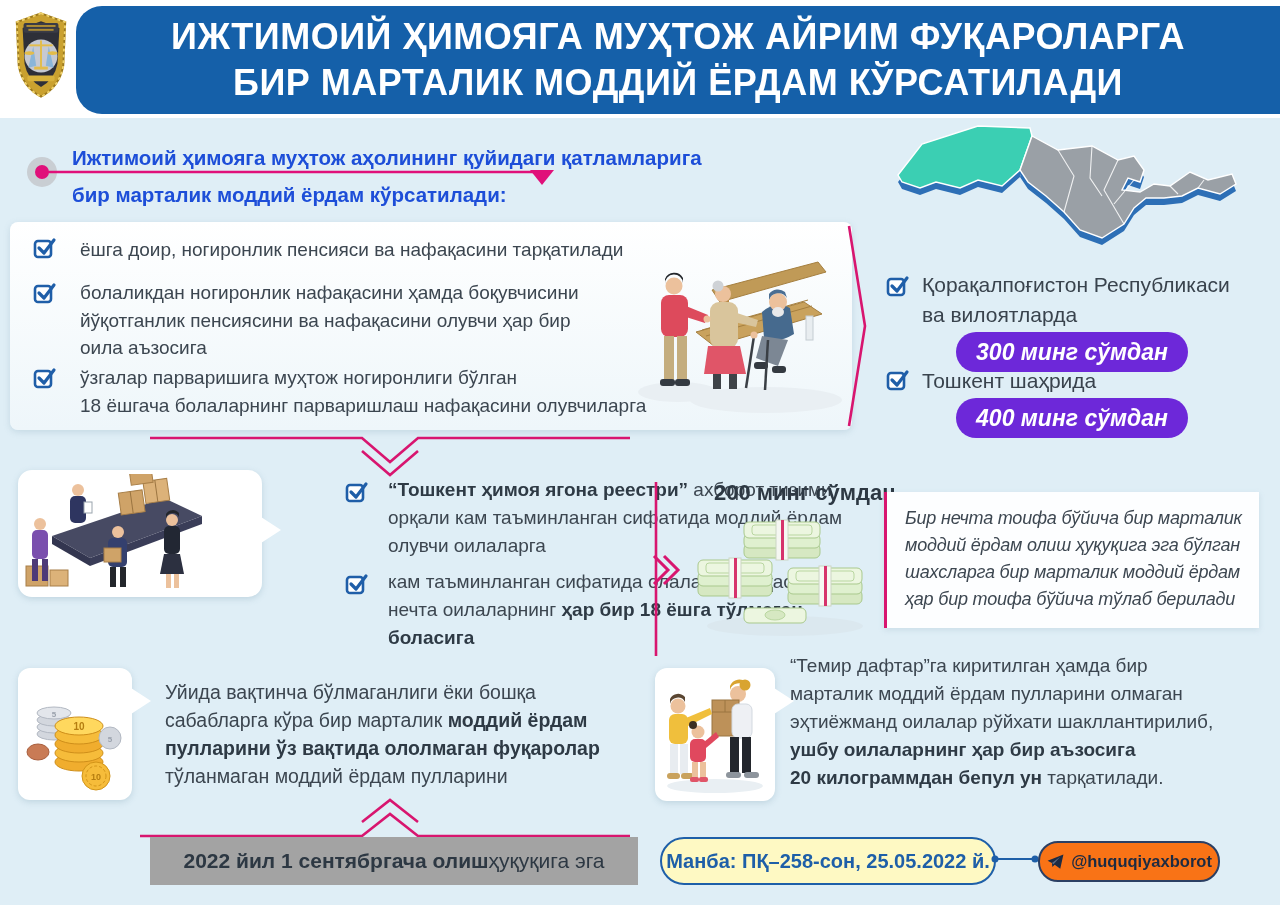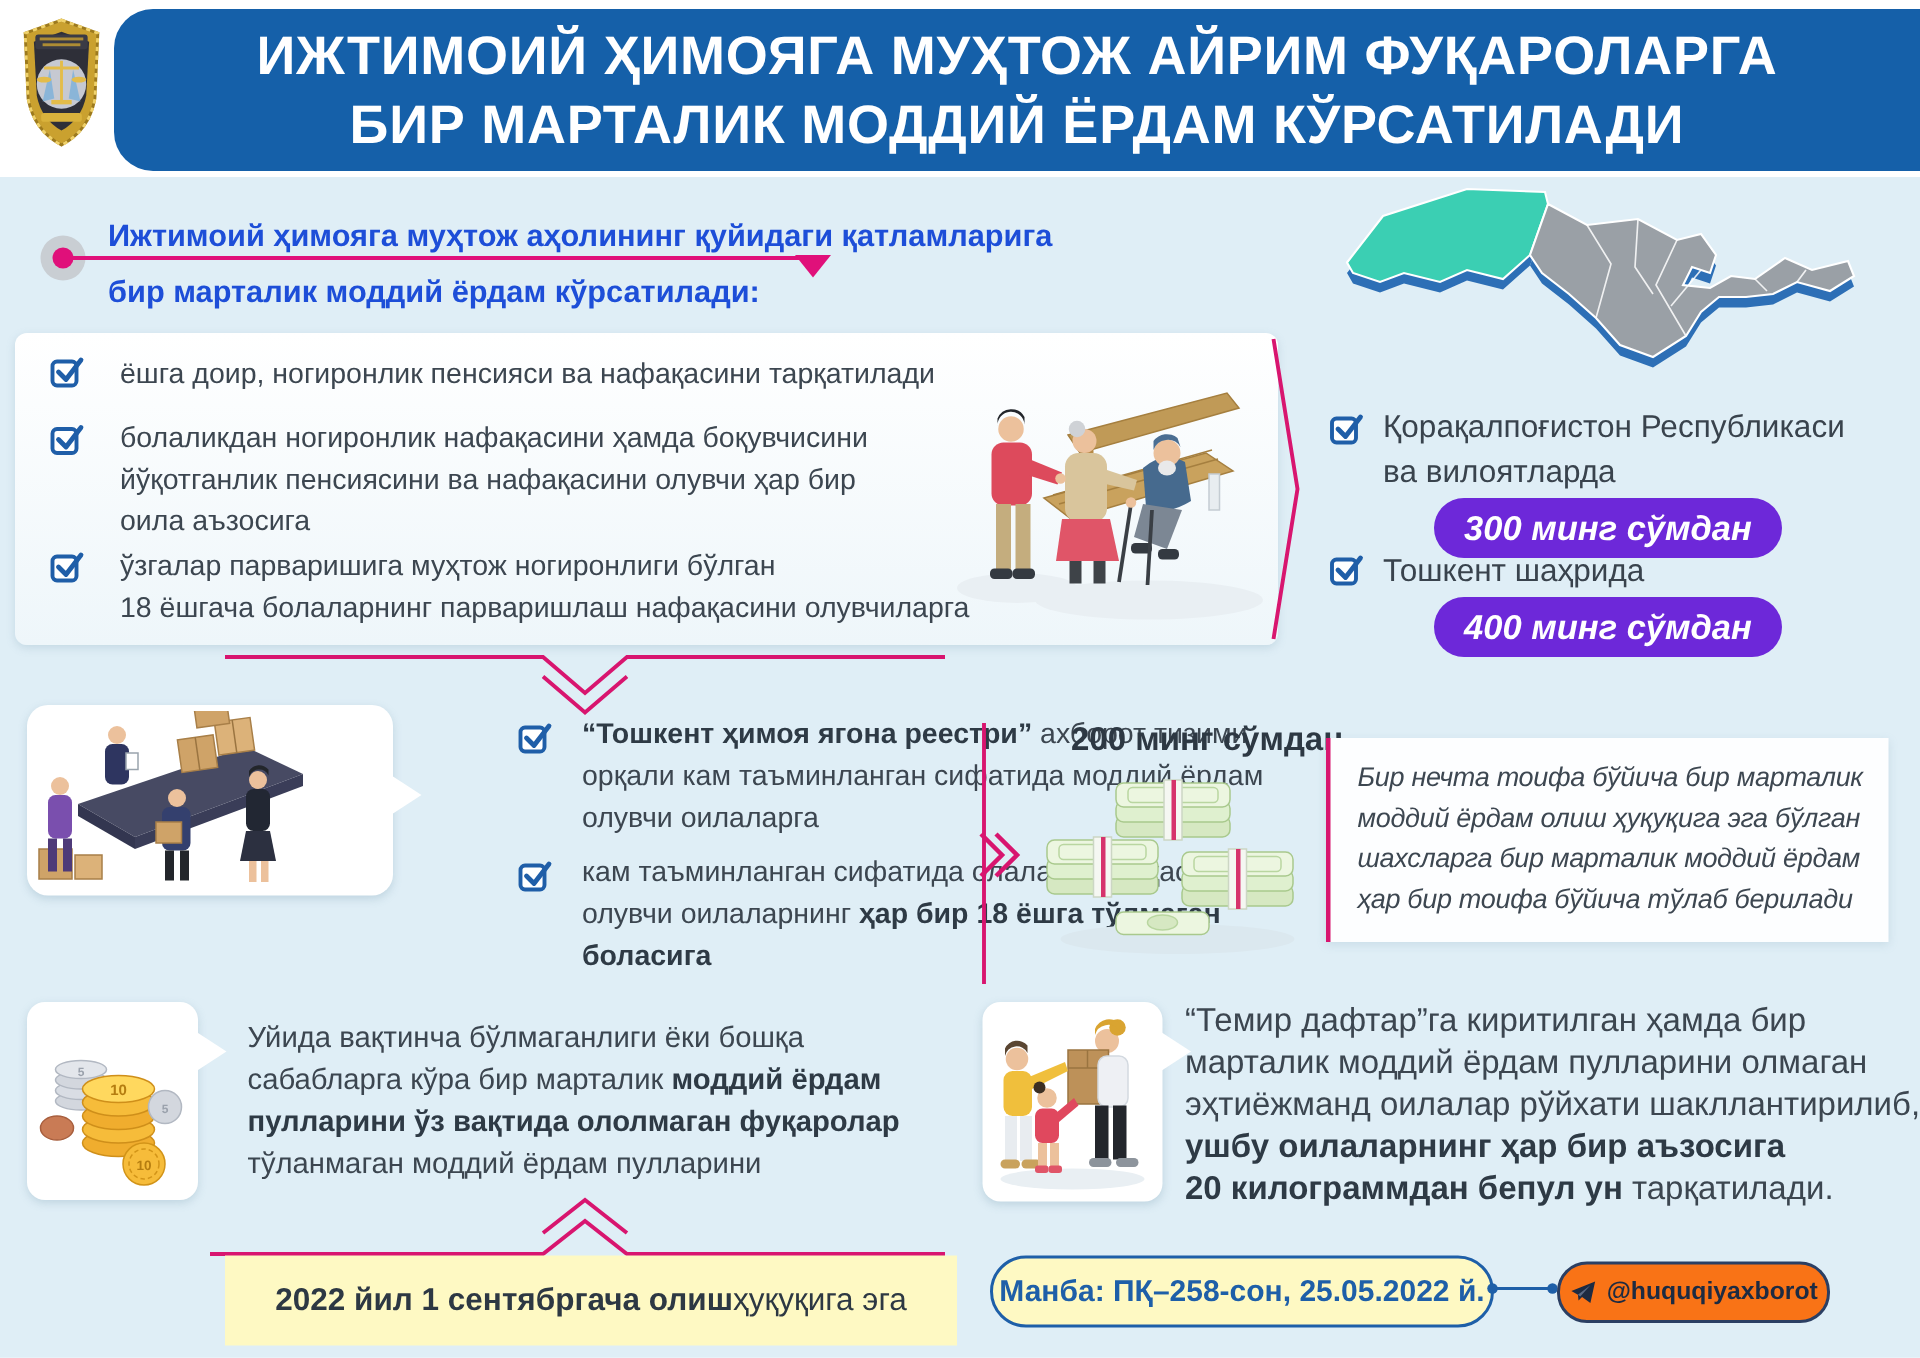--- a/index.html
+++ b/index.html
@@ -29,21 +29,21 @@
   .r-text{font-size:21px;line-height:30px;color:#39434d;white-space:nowrap;}
   .badge{width:232px;height:40px;border-radius:20px;background:#6d28d9;color:#ffffff;
     font-weight:700;font-style:italic;font-size:23px;display:flex;align-items:center;justify-content:center;white-space:nowrap;}
   
   .illu-box{background:#ffffff;border-radius:14px;box-shadow:0 2px 6px rgba(120,155,175,.3);}
   .ptr{width:0;height:0;border-top:13px solid transparent;border-bottom:13px solid transparent;border-left:20px solid #ffffff;}
   .amount-label{font-weight:700;font-size:22px;color:#2d3843;white-space:nowrap;}
   #note-box{left:884px;top:492px;width:372px;height:136px;background:#fdfeff;border-left:3px solid #d8156f;
     box-shadow:0 2px 6px rgba(120,155,175,.2);}
   .note-line{font-style:italic;font-size:18px;line-height:27px;color:#3d4751;white-space:nowrap;letter-spacing:-.2px;}
-  #deadline-box{left:150px;top:837px;width:488px;height:60px;background:#fef9c3;
+  #deadline-box{left:150px;top:837px;width:488px;height:48px;background:#a3a3a3;
     display:flex;align-items:center;justify-content:center;font-size:21px;color:#2d3843;white-space:nowrap;}
   
   #source-pill{left:660px;top:837px;width:332px;height:44px;border:2px solid #1e5fa8;border-radius:24px;background:#fef9c3;
     display:flex;align-items:center;justify-content:center;font-weight:700;font-size:20px;color:#1e5fa8;white-space:nowrap;}
   #tg-pill{left:1038px;top:841px;width:178px;height:37px;border:2px solid #2b3f63;border-radius:20px;background:#f97316;
     display:flex;align-items:center;justify-content:center;gap:6px;font-weight:700;font-size:16.5px;color:#1d2b42;white-space:nowrap;}
 </style>
 </head>
 <body>
 
@@ -238,21 +238,21 @@
     <div>орқали кам таъминланган сифатида моддий ёрдам</div>
     <div>олувчи оилаларга</div>
   </div>
 
   <svg class="abs cb" style="left:345px;top:572px;" viewBox="0 0 24 24">
     <rect x="2" y="5" width="16" height="16" rx="3" fill="#fff" stroke="#1f5ea8" stroke-width="2.6"></rect>
     <path d="M6 12 L11 17 L21 4" fill="none" stroke="#1f5ea8" stroke-width="3.2" stroke-linecap="round" stroke-linejoin="round"></path>
   </svg>
   <div class="abs li-text" style="left:388px;top:568px;line-height:28px;">
     <div>кам таъминланган сифатида олалар нафақасини</div>
-    <div><span>олувчи оилаларнинг </span><b>ҳар бир 18 ёшга тўлмаган</b></div>
+    <div><span>нечта оилаларнинг </span><b>ҳар бир 18 ёшга тўлмаган</b></div>
     <div><b>боласига</b></div>
   </div>
 
   <svg class="abs" style="left:648px;top:478px;" width="36" height="182" viewBox="0 0 36 182">
     <line x1="8" y1="4" x2="8" y2="178" stroke="#d8156f" stroke-width="2.6"></line>
     <polyline points="6,78 20,92 6,106" fill="none" stroke="#d8156f" stroke-width="3"></polyline>
     <polyline points="16,78 30,92 16,106" fill="none" stroke="#d8156f" stroke-width="3"></polyline>
   </svg>
 
   <div class="abs amount-label" style="left:682px;top:480px;padding-left:32px;">200 минг сўмдан</div>
@@ -367,21 +367,21 @@
     <circle cx="38" cy="58" r="6.5" fill="#ecc19c"></circle>
     <circle cx="33" cy="51" r="4" fill="#3c2f23"></circle>
     <rect x="30" y="65" width="16" height="23" rx="5" fill="#e0485e"></rect>
     <polygon points="44,68 56,58 59,63 46,74" fill="#e0485e"></polygon>
     <rect x="32" y="88" width="6" height="16" fill="#ecc19c"></rect>
     <rect x="40" y="88" width="6" height="16" fill="#ecc19c"></rect>
     <rect x="30" y="103" width="9" height="5" rx="2" fill="#e05568"></rect>
     <rect x="39" y="103" width="9" height="5" rx="2" fill="#e05568"></rect>
   </svg>
 
-  <div class="abs li-text" style="left:790px;top:666px;font-size:22px;line-height:28px;">
+  <div class="abs li-text" style="left:790px;top:652px;font-size:19px;line-height:28px;">
     <div>“Темир дафтар”га киритилган ҳамда бир</div>
     <div>марталик моддий ёрдам пулларини олмаган</div>
     <div>эҳтиёжманд оилалар рўйхати шакллантирилиб,</div>
     <div><b>ушбу оилаларнинг ҳар бир аъзосига</b></div>
     <div><b>20 килограммдан бепул ун</b><span> тарқатилади.</span></div>
   </div>
 
   <div class="abs" id="source-pill">Манба: ПҚ–258-сон, 25.05.2022 й.</div>
   <svg class="abs" style="left:990px;top:852px;" width="50" height="14" viewBox="0 0 50 14">
     <circle cx="5" cy="7" r="3.5" fill="#1e5fa8"></circle>

